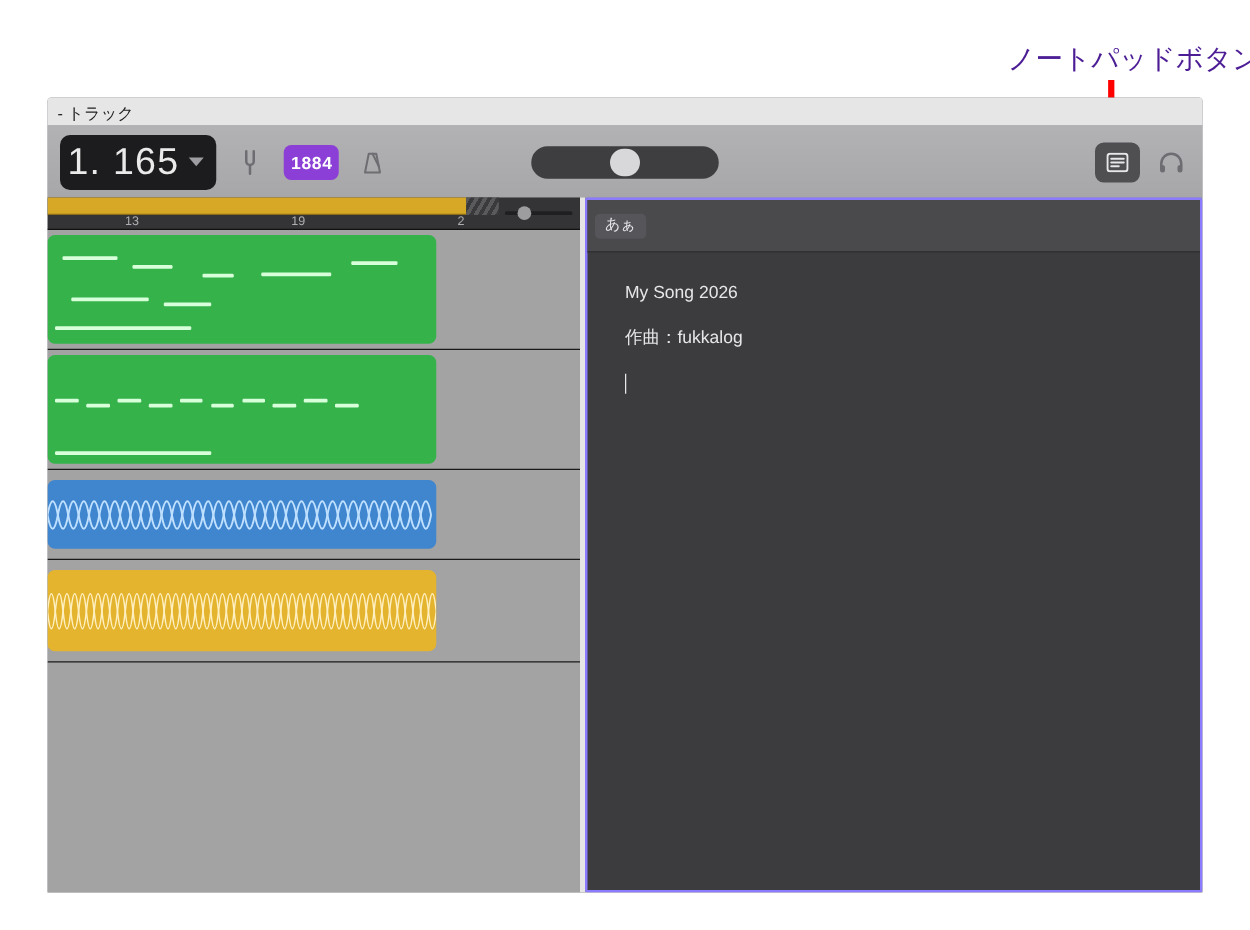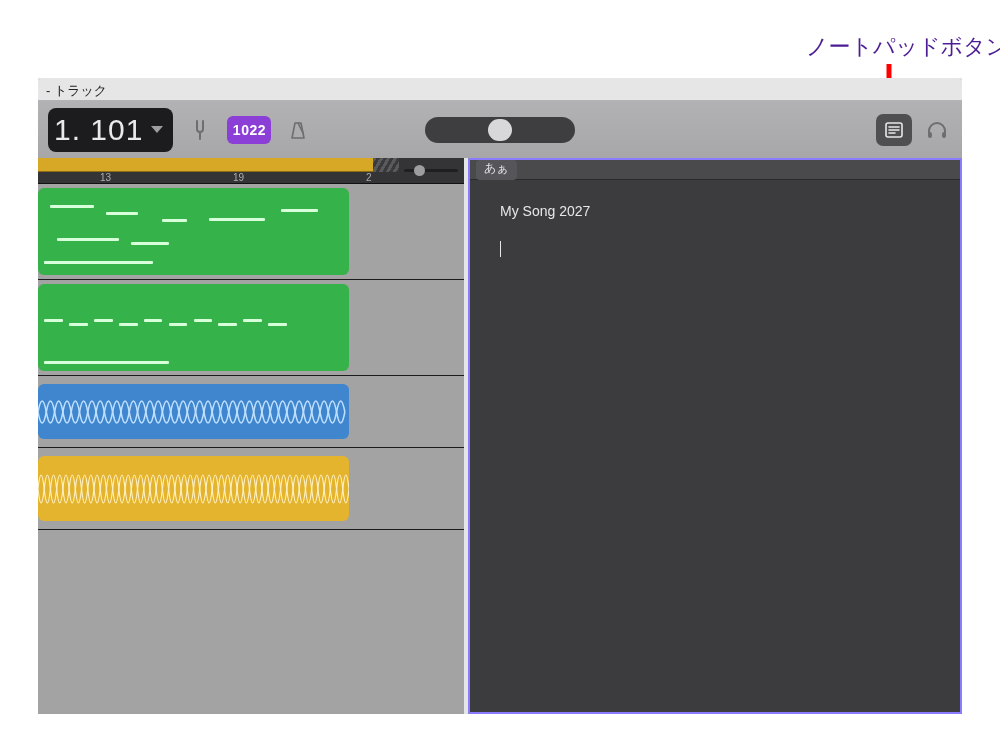--- a/index.html
+++ b/index.html
@@ -166,21 +166,21 @@
   .lane-audio-yellow .region { top:8px; bottom:8px; background:#e4b42f; }
 
   
   .notepad-panel {
     position: absolute; left: 430px; right: 0; top: 0; bottom: 0;
     background: #3c3c3e;
     border: 2px solid #8a7bff; 
     border-radius: 2px;
   }
   .np-head {
-    height: 20px; background: #4a4a4c;
+    height: 42px; background: #4a4a4c;
     display: flex; align-items: center;
     position: relative;
     border-bottom: 1px solid #2a2a2c;
   }
   .np-ime {
     margin-left: 6px;
     height: 20px; padding: 0 8px;
     border-radius: 4px; background: #56565a;
     color: #e5e5e8; font-size: 12px;
   }
@@ -204,32 +204,32 @@
 
 <div class="app">
 
   <div class="titlebar">
     <span>- トラック</span>
   </div>
 
   <div class="toolbar">
 
     <div class="lcd">
-      <span class="lcd-num">1. 101</span>
+      <span class="lcd-num">1. 165</span>
       <span class="lcd-caret"></span>
     </div>
 
     <span class="icon-btn">
       <svg width="18" height="20" viewBox="0 0 18 20">
           <path d="M6 1v8a3 3 0 0 0 6 0V1M9 12v7" stroke="#6e6d71" stroke-width="2" fill="none" stroke-linecap="round"></path>
         </svg>
     </span>
 
     <span class="count-in">
-      <span>1022</span>
+      <span>1884</span>
     </span>
 
     <span class="icon-btn">
       <svg width="20" height="20" viewBox="0 0 20 20">
           <path d="M7 3h6l3 15H4z" stroke="#6e6d71" stroke-width="1.6" fill="none" stroke-linejoin="round"></path>
           <path d="M10 3l5 10" stroke="#6e6d71" stroke-width="1.6" stroke-linecap="round"></path>
         </svg>
     </span>
 
     <div class="pill">
@@ -316,19 +316,20 @@
         </div>
       </div>
 
     </div>
 
     <div class="notepad-panel">
       <div class="np-head">
         <span class="np-ime">あぁ</span>
       </div>
       <div class="np-body">
-        <div class="np-line">My Song 2027</div>
+        <div class="np-line">My Song 2026</div>
+        <div class="np-line">作曲：fukkalog</div>
         <div class="np-line"><span class="np-cursor"></span></div>
       </div>
     </div>
 
   </div>
 </div>
 
 </body></html>

